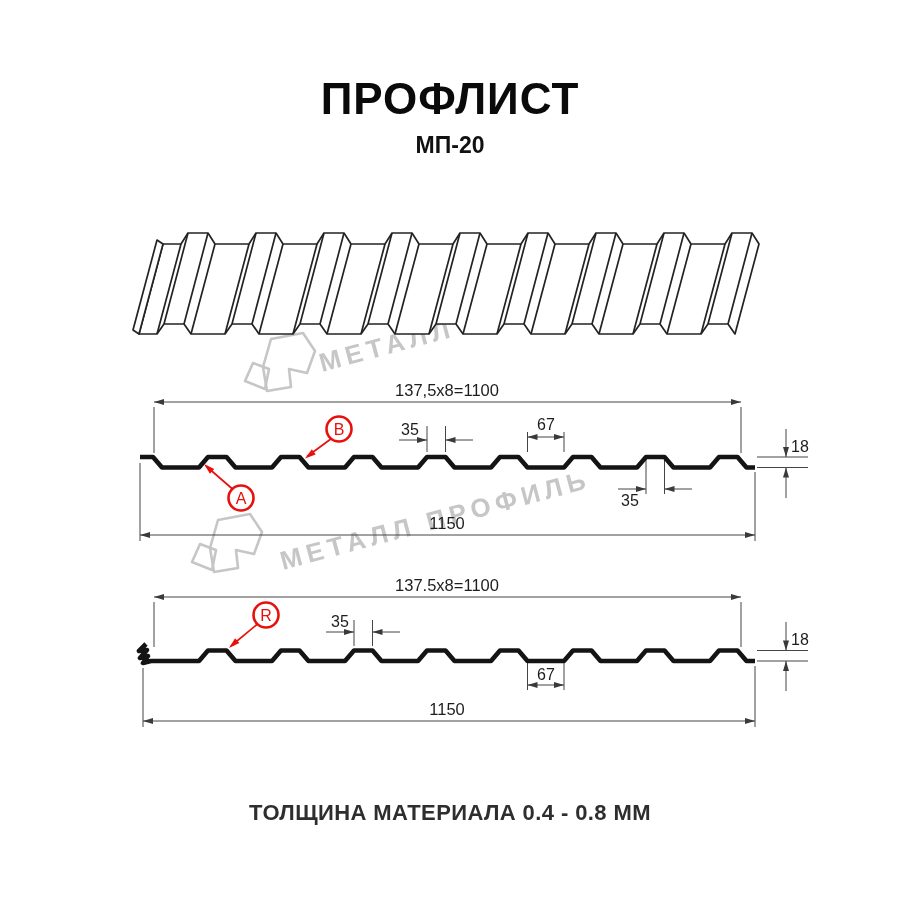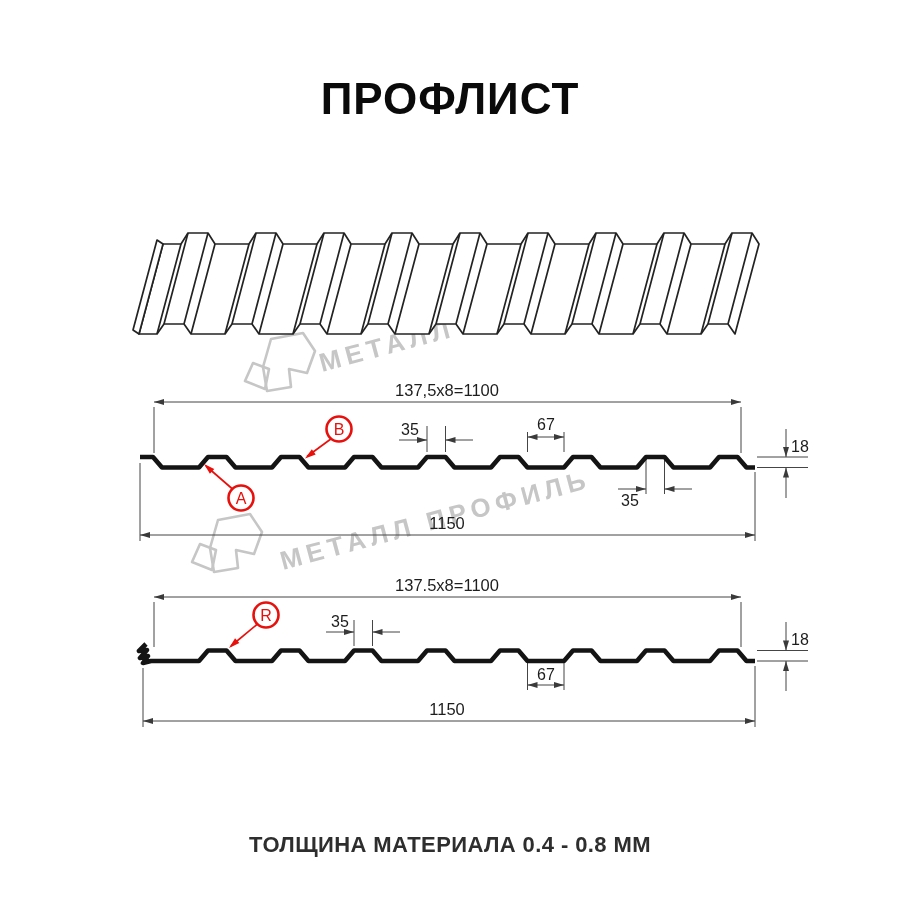--- a/index.html
+++ b/index.html
@@ -3,41 +3,42 @@
 <meta charset="utf-8">
 <style>
   html,body{margin:0;padding:0;background:#fff;}
   .canvas{position:relative;width:900px;height:900px;background:#fff;overflow:hidden;
           font-family:"Liberation Sans",sans-serif;}
   .title{position:absolute;top:74px;left:0;right:0;text-align:center;
          font-size:44px;font-weight:bold;letter-spacing:1px;color:#0a0a0a;}
   .subtitle{position:absolute;top:132px;left:0;right:0;text-align:center;
             font-size:23px;font-weight:bold;color:#111;}
   .footer-note{position:absolute;top:800px;left:0;right:0;text-align:center;
-               font-size:22px;font-weight:bold;letter-spacing:.4px;color:#2e2e2e;margin-top:32px;}
+               font-size:22px;font-weight:bold;letter-spacing:.4px;color:#2e2e2e;}
   svg{position:absolute;left:0;top:0;}
   .dim-txt{font:16px "Liberation Sans",sans-serif;fill:#1d1d1d;}
   .dim-txt-big{font:16.5px "Liberation Sans",sans-serif;fill:#1d1d1d;}
   .red-letter{font:16px "Liberation Sans",sans-serif;fill:#e8100c;}
   .wm-text{font:bold 26px "Liberation Sans",sans-serif;fill:#c6c6c6;letter-spacing:5px;}
   .thin{stroke:#454545;stroke-width:1;fill:none;}
   .arrow{fill:#3a3a3a;stroke:none;}
   .red-arrow{fill:#e8100c;stroke:none;}
   .profile{stroke:#141414;stroke-width:4.6;fill:none;stroke-linejoin:round;}
   .sheet{stroke:#232323;stroke-width:1.7;fill:#ffffff;stroke-linejoin:round;}
   .wm-logo{stroke:#c6c6c6;stroke-width:2.6;fill:none;stroke-linejoin:round;}
   .red-line{stroke:#e8100c;stroke-width:1.7;fill:none;}
   .red-circle{stroke:#e8100c;stroke-width:2.6;fill:none;}
 </style>
 </head>
 <body>
 
 <div class="canvas">
 
   <div class="title">ПРОФЛИСТ</div>
+  <div class="subtitle">МП-20</div>
 
   <svg width="900" height="900" viewBox="0 0 900 900">
 
     <g>
       <g transform="translate(245,333)">
         <path class="wm-logo" d="M26,6 L58,0 L70,18 L62,40 L44,36 L46,54 L22,58 L18,34 Z"></path>
         <path class="wm-logo" d="M0,48 L8,30 L24,36 L20,56 Z"></path>
       </g>
       <text class="wm-text" transform="translate(322,372) rotate(-15)">МЕТАЛЛ ПРОФИЛЬ</text>
     </g>

